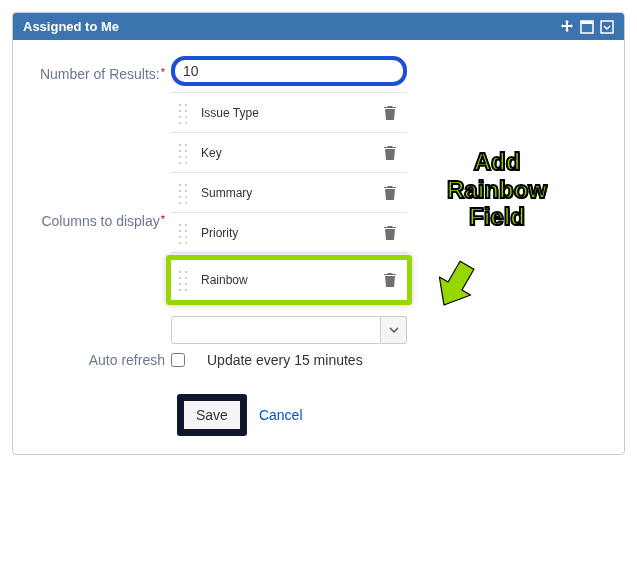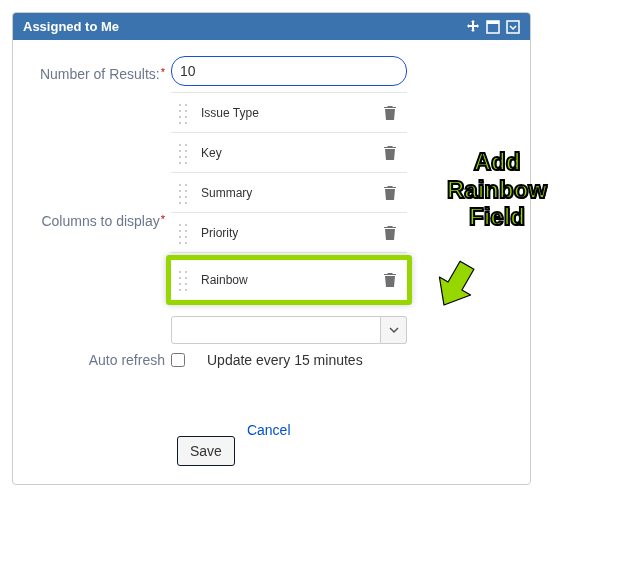--- a/index.html
+++ b/index.html
@@ -4,21 +4,21 @@
 <style>
   * { box-sizing: border-box; margin: 0; padding: 0; }
   body {
     font-family: Arial, Helvetica, sans-serif;
     font-size: 14px;
     color: #333;
     background: #fff;
     padding: 12px;
   }
   .panel {
-    width: 519px;
+    width: 613px;
     border: 1px solid #ccc;
     border-radius: 4px;
     overflow: visible;
     background: #fff;
     position: relative;
   }
   .panel-header {
     background: #3b73af;
     color: #fff;
     font-weight: bold;
@@ -55,21 +55,21 @@
     flex-shrink: 0;
   }
   .req { color: #c00; font-size: 11px; vertical-align: top; margin-left:1px;}
   .field-col {
     flex: 1;
     min-width: 0;
   }
   .text-input {
     width: 236px;
     height: 30px;
-    border: 1px solid #1d4ed8;
+    border: 4px solid #1d4ed8;
     border-radius: 14px;
     padding: 4px 8px;
     font-size: 14px;
     color: #333;
   }
   .helper {
     font-size: 12px;
     color: #6b778c;
     margin-top: 4px;
     margin-bottom: 12px;
@@ -151,27 +151,26 @@
   }
   .buttons-row {
     margin-top: 26px;
     padding-left: 148px;
     display: flex;
     gap: 12px;
     align-items: center;
   }
   .btn-save {
     background: #f5f5f5;
-    border: 1px solid #0f172a;
+    border: 7px solid #0f172a;
     border-radius: 3px;
     padding: 6px 12px;
     font-size: 14px;
     color: #333;
     cursor: pointer;
-    margin-top: 42px;
   }
   .btn-cancel {
     color: #0052cc;
     font-size: 14px;
     cursor: pointer;
   }
   
   .anno {
     position: absolute;
     top: 108px;

